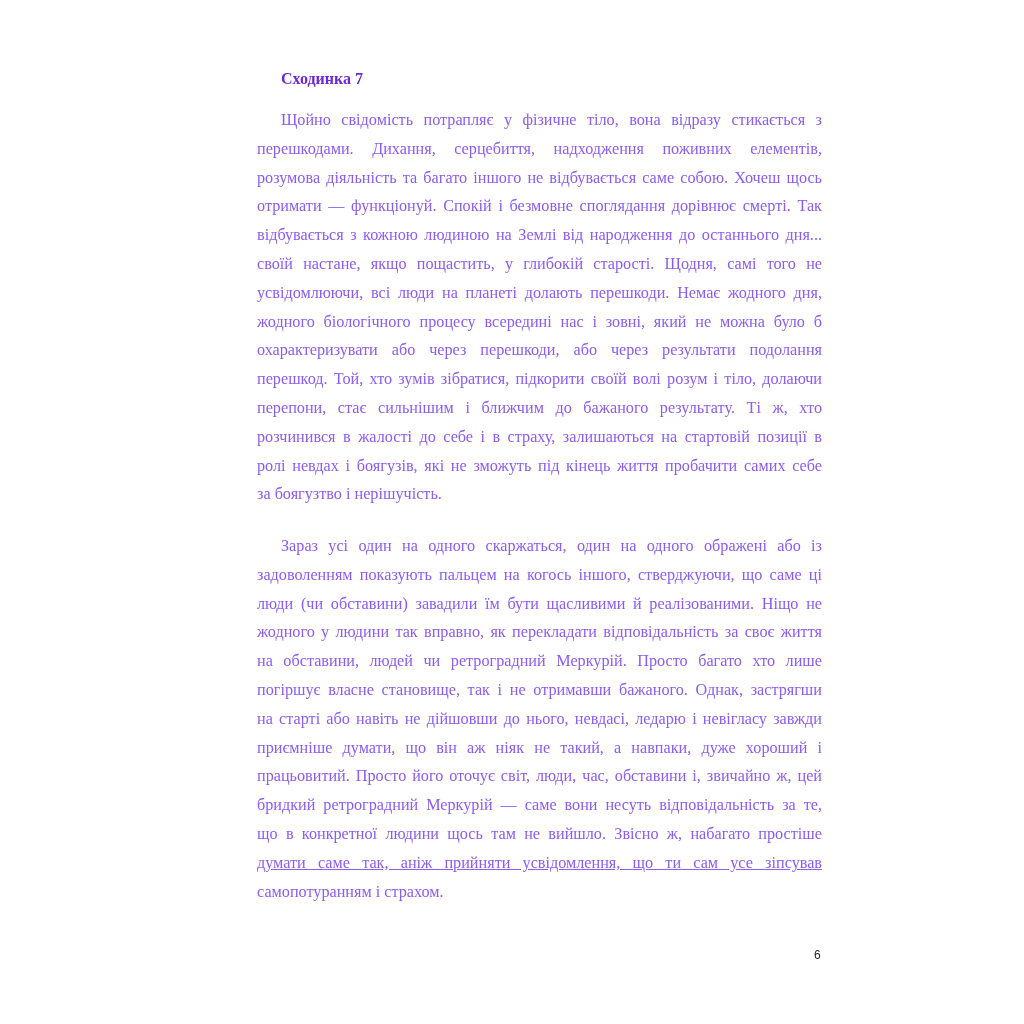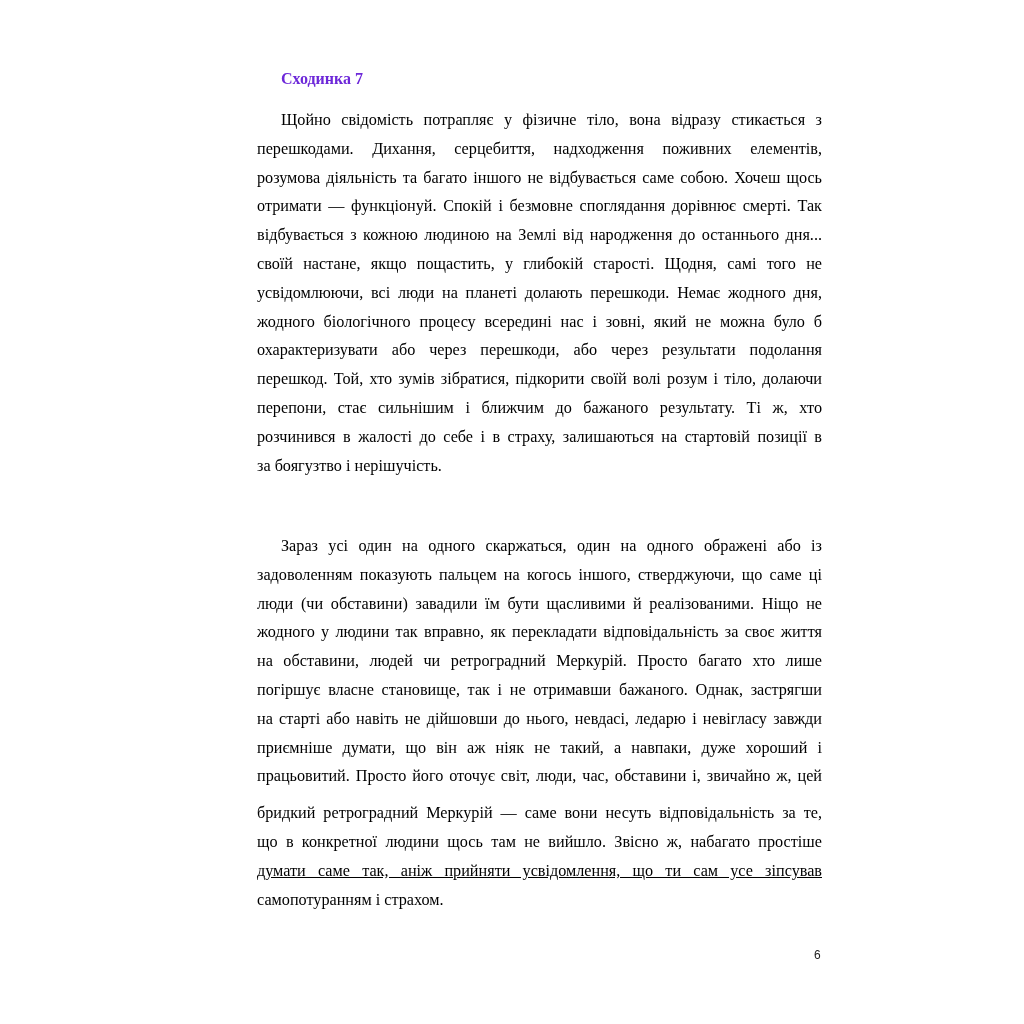--- a/index.html
+++ b/index.html
@@ -6,21 +6,21 @@
     body { width: 1024px; height: 1024px; position: relative; overflow: hidden; }
     .page { position: absolute; left: 0; top: 0; width: 1024px; height: 1024px; background: #fff; }
     .heading {
       position: absolute; left: 281px; top: 70px;
       font-family: "Liberation Serif", serif; font-weight: bold; font-size: 16px;
       color: #6d28d9;
     }
     .body-text {
       position: absolute; left: 257px; width: 565px;
       font-family: "Liberation Serif", serif; font-size: 16.2px; line-height: 28.8px;
-      color: #000000;
+      color: #8b5cf6;
     }
     .line { display: block; text-align: justify; text-align-last: justify; white-space: nowrap; height: 28.8px; }
     .line.first { padding-left: 24px; }
     .line.last { text-align-last: left; }
     #p1 { top: 106px; }
     #p2 { top: 532px; }
     .page-number {
       position: absolute; left: 814px; top: 948px;
       font-family: "Liberation Sans", sans-serif; font-size: 12px; color: #222;
     }
@@ -37,33 +37,34 @@
     <span class="line" style="white-space: normal;">розумова діяльність та багато іншого не відбувається саме собою. Хочеш щось</span>
     <span class="line" style="white-space: normal;">отримати — функціонуй. Спокій і безмовне споглядання дорівнює смерті. Так</span>
     <span class="line" style="white-space: normal;">відбувається з кожною людиною на Землі від народження до останнього дня...</span>
     <span class="line" style="white-space: normal;">своїй настане, якщо пощастить, у глибокій старості. Щодня, самі того не</span>
     <span class="line" style="white-space: normal;">усвідомлюючи, всі люди на планеті долають перешкоди. Немає жодного дня,</span>
     <span class="line" style="white-space: normal;">жодного біологічного процесу всередині нас і зовні, який не можна було б</span>
     <span class="line" style="white-space: normal;">охарактеризувати або через перешкоди, або через результати подолання</span>
     <span class="line" style="white-space: normal;">перешкод. Той, хто зумів зібратися, підкорити своїй волі розум і тіло, долаючи</span>
     <span class="line" style="white-space: normal;">перепони, стає сильнішим і ближчим до бажаного результату. Ті ж, хто</span>
     <span class="line" style="white-space: normal;">розчинився в жалості до себе і в страху, залишаються на стартовій позиції в</span>
+    <span class="line" style="white-space: normal;">ролі невдах і боягузів, які не зможуть під кінець життя пробачити самих себе</span>
     <span class="line last">за боягузтво і нерішучість.</span>
   </div>
 
   <div class="body-text" id="p2">
     <span class="line first" style="white-space: normal;">Зараз усі один на одного скаржаться, один на одного ображені або із</span>
     <span class="line" style="white-space: normal;">задоволенням показують пальцем на когось іншого, стверджуючи, що саме ці</span>
     <span class="line" style="white-space: normal;">люди (чи обставини) завадили їм бути щасливими й реалізованими. Ніщо не</span>
     <span class="line" style="white-space: normal;">жодного у людини так вправно, як перекладати відповідальність за своє життя</span>
     <span class="line" style="white-space: normal;">на обставини, людей чи ретроградний Меркурій. Просто багато хто лише</span>
     <span class="line" style="white-space: normal;">погіршує власне становище, так і не отримавши бажаного. Однак, застрягши</span>
     <span class="line" style="white-space: normal;">на старті або навіть не дійшовши до нього, невдасі, ледарю і невігласу завжди</span>
     <span class="line" style="white-space: normal;">приємніше думати, що він аж ніяк не такий, а навпаки, дуже хороший і</span>
     <span class="line" style="white-space: normal;">працьовитий. Просто його оточує світ, люди, час, обставини і, звичайно ж, цей</span>
-    <span class="line" style="white-space: normal; margin-top: 8px;">бридкий ретроградний Меркурій — саме вони несуть відповідальність за те,</span>
+    <span class="line" style="white-space: normal;">бридкий ретроградний Меркурій — саме вони несуть відповідальність за те,</span>
     <span class="line" style="white-space: normal;">що в конкретної людини щось там не вийшло. Звісно ж, набагато простіше</span>
     <span class="line" style="white-space: normal; text-decoration: underline;">думати саме так, аніж прийняти усвідомлення, що ти сам усе зіпсував</span>
     <span class="line last">самопотуранням і страхом.</span>
   </div>
 
   <div class="page-number">6</div>
 </div>
 
 </body></html>

